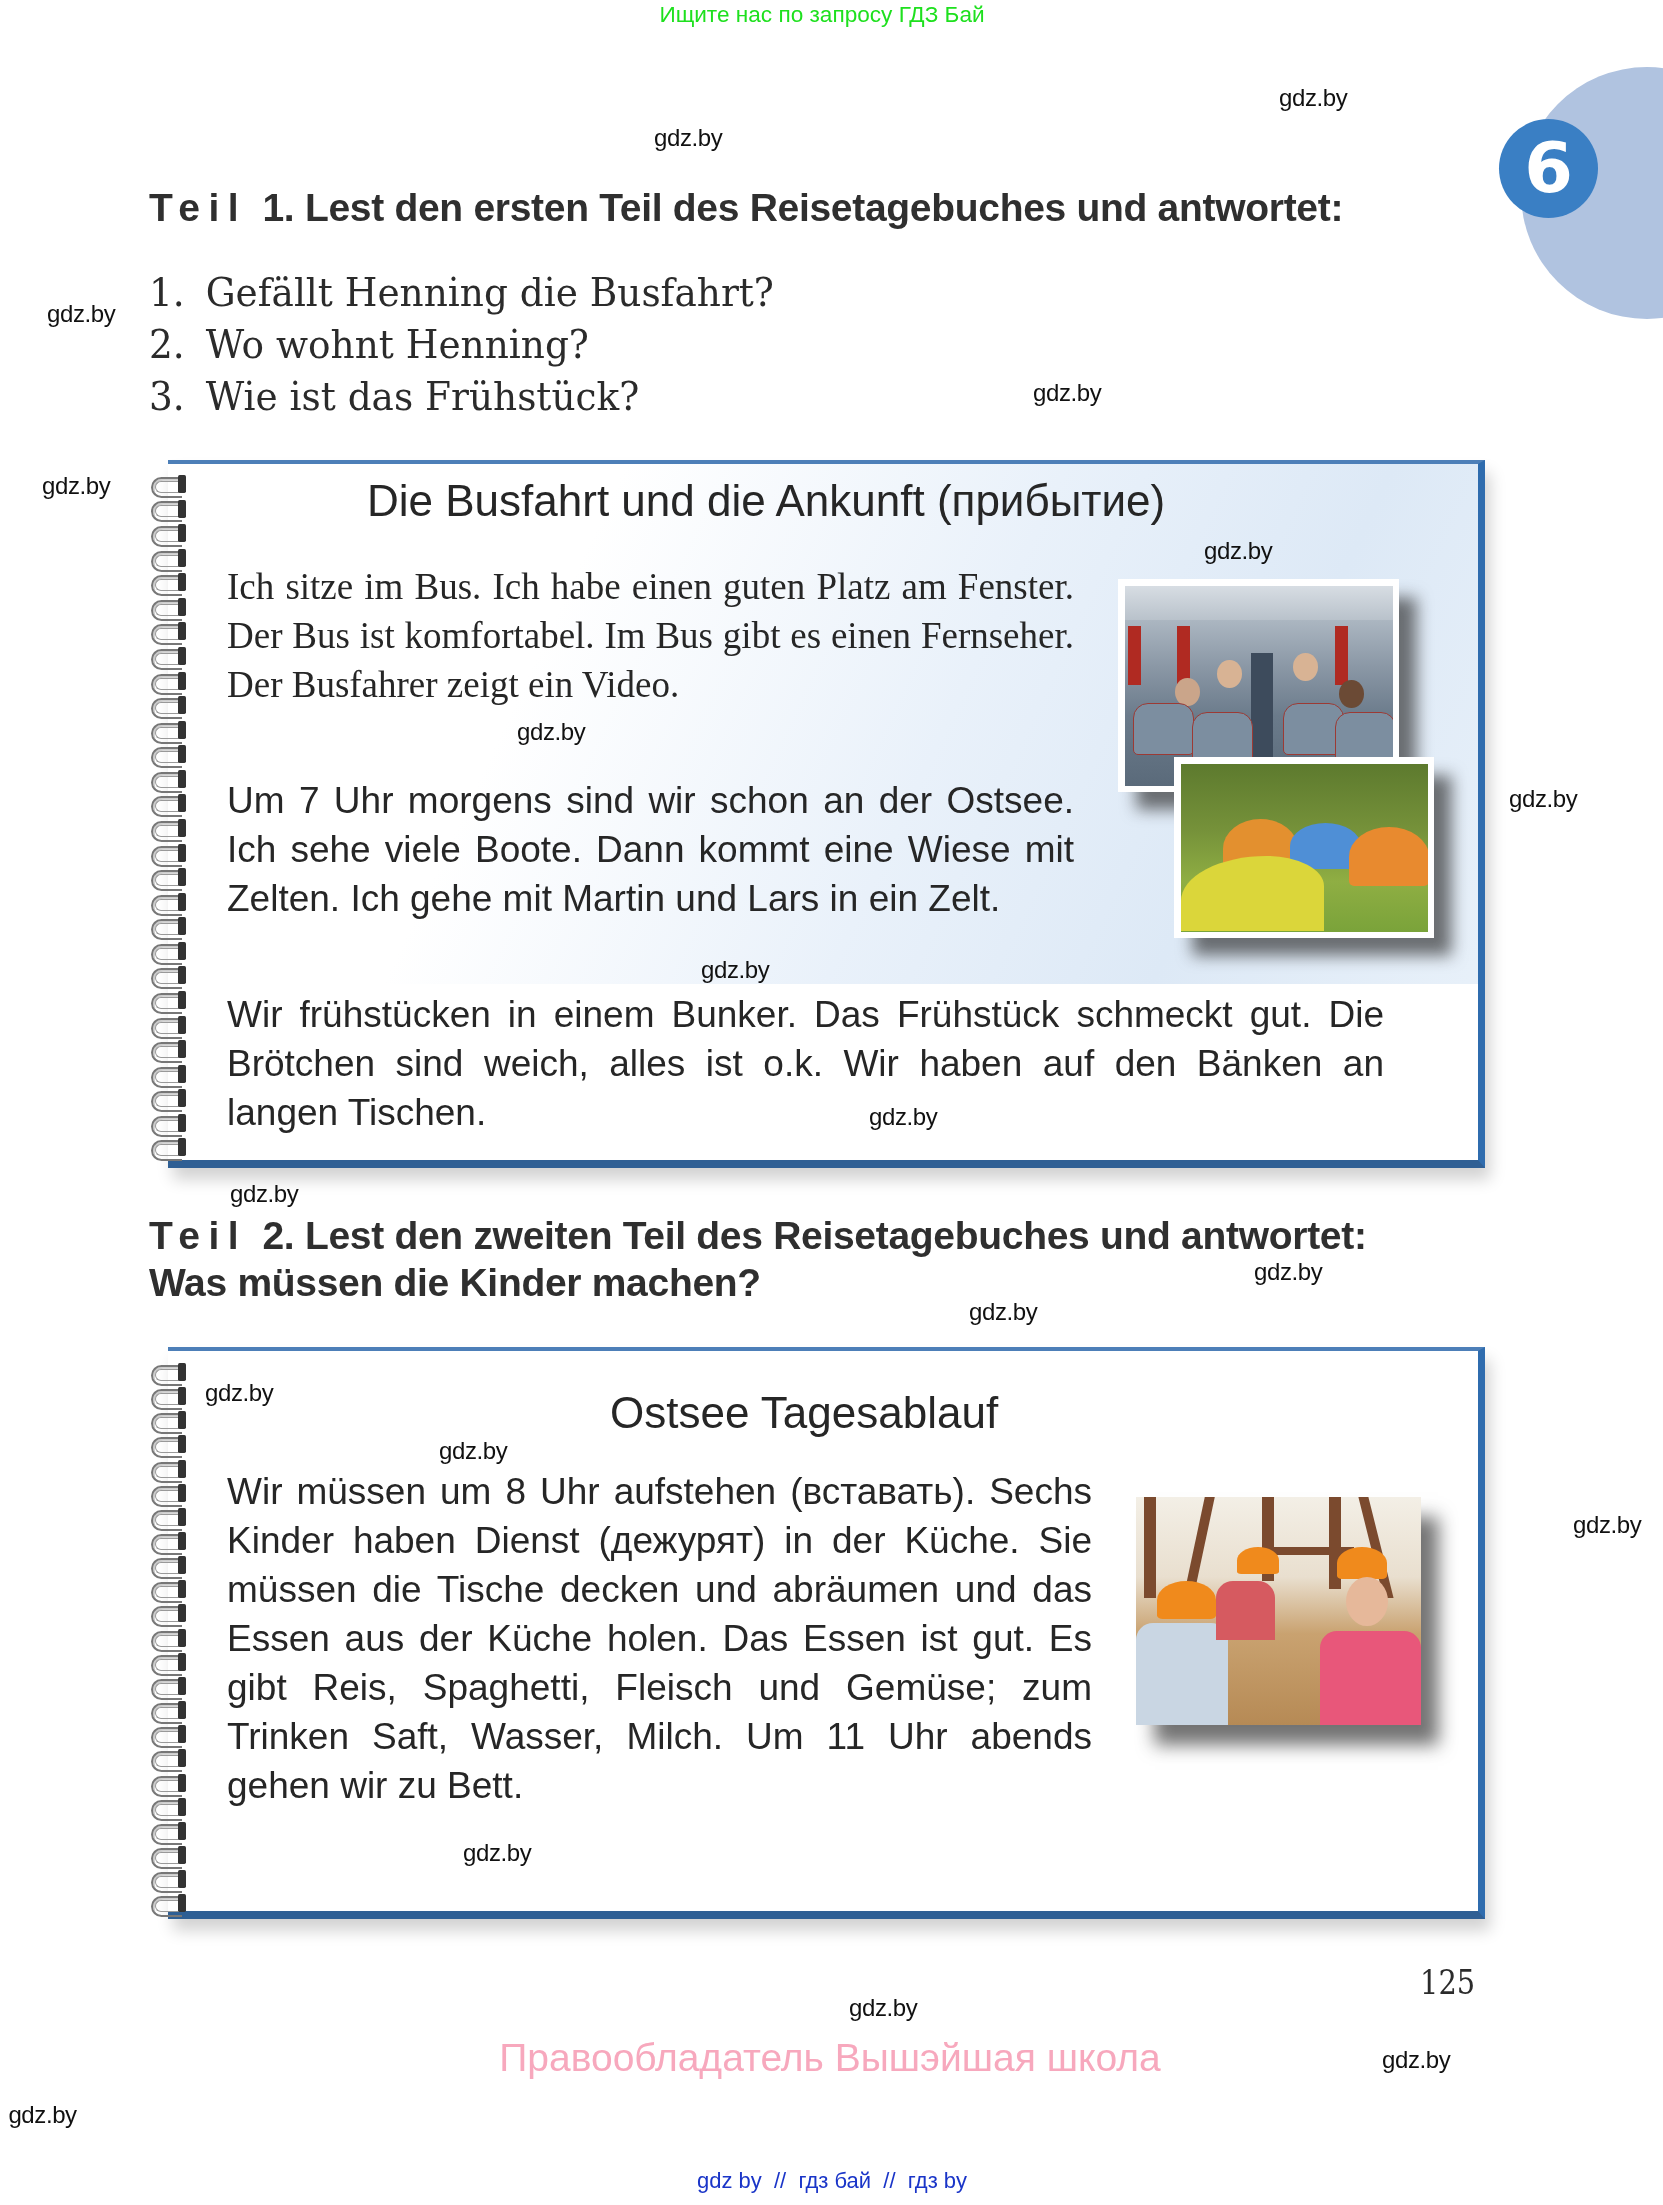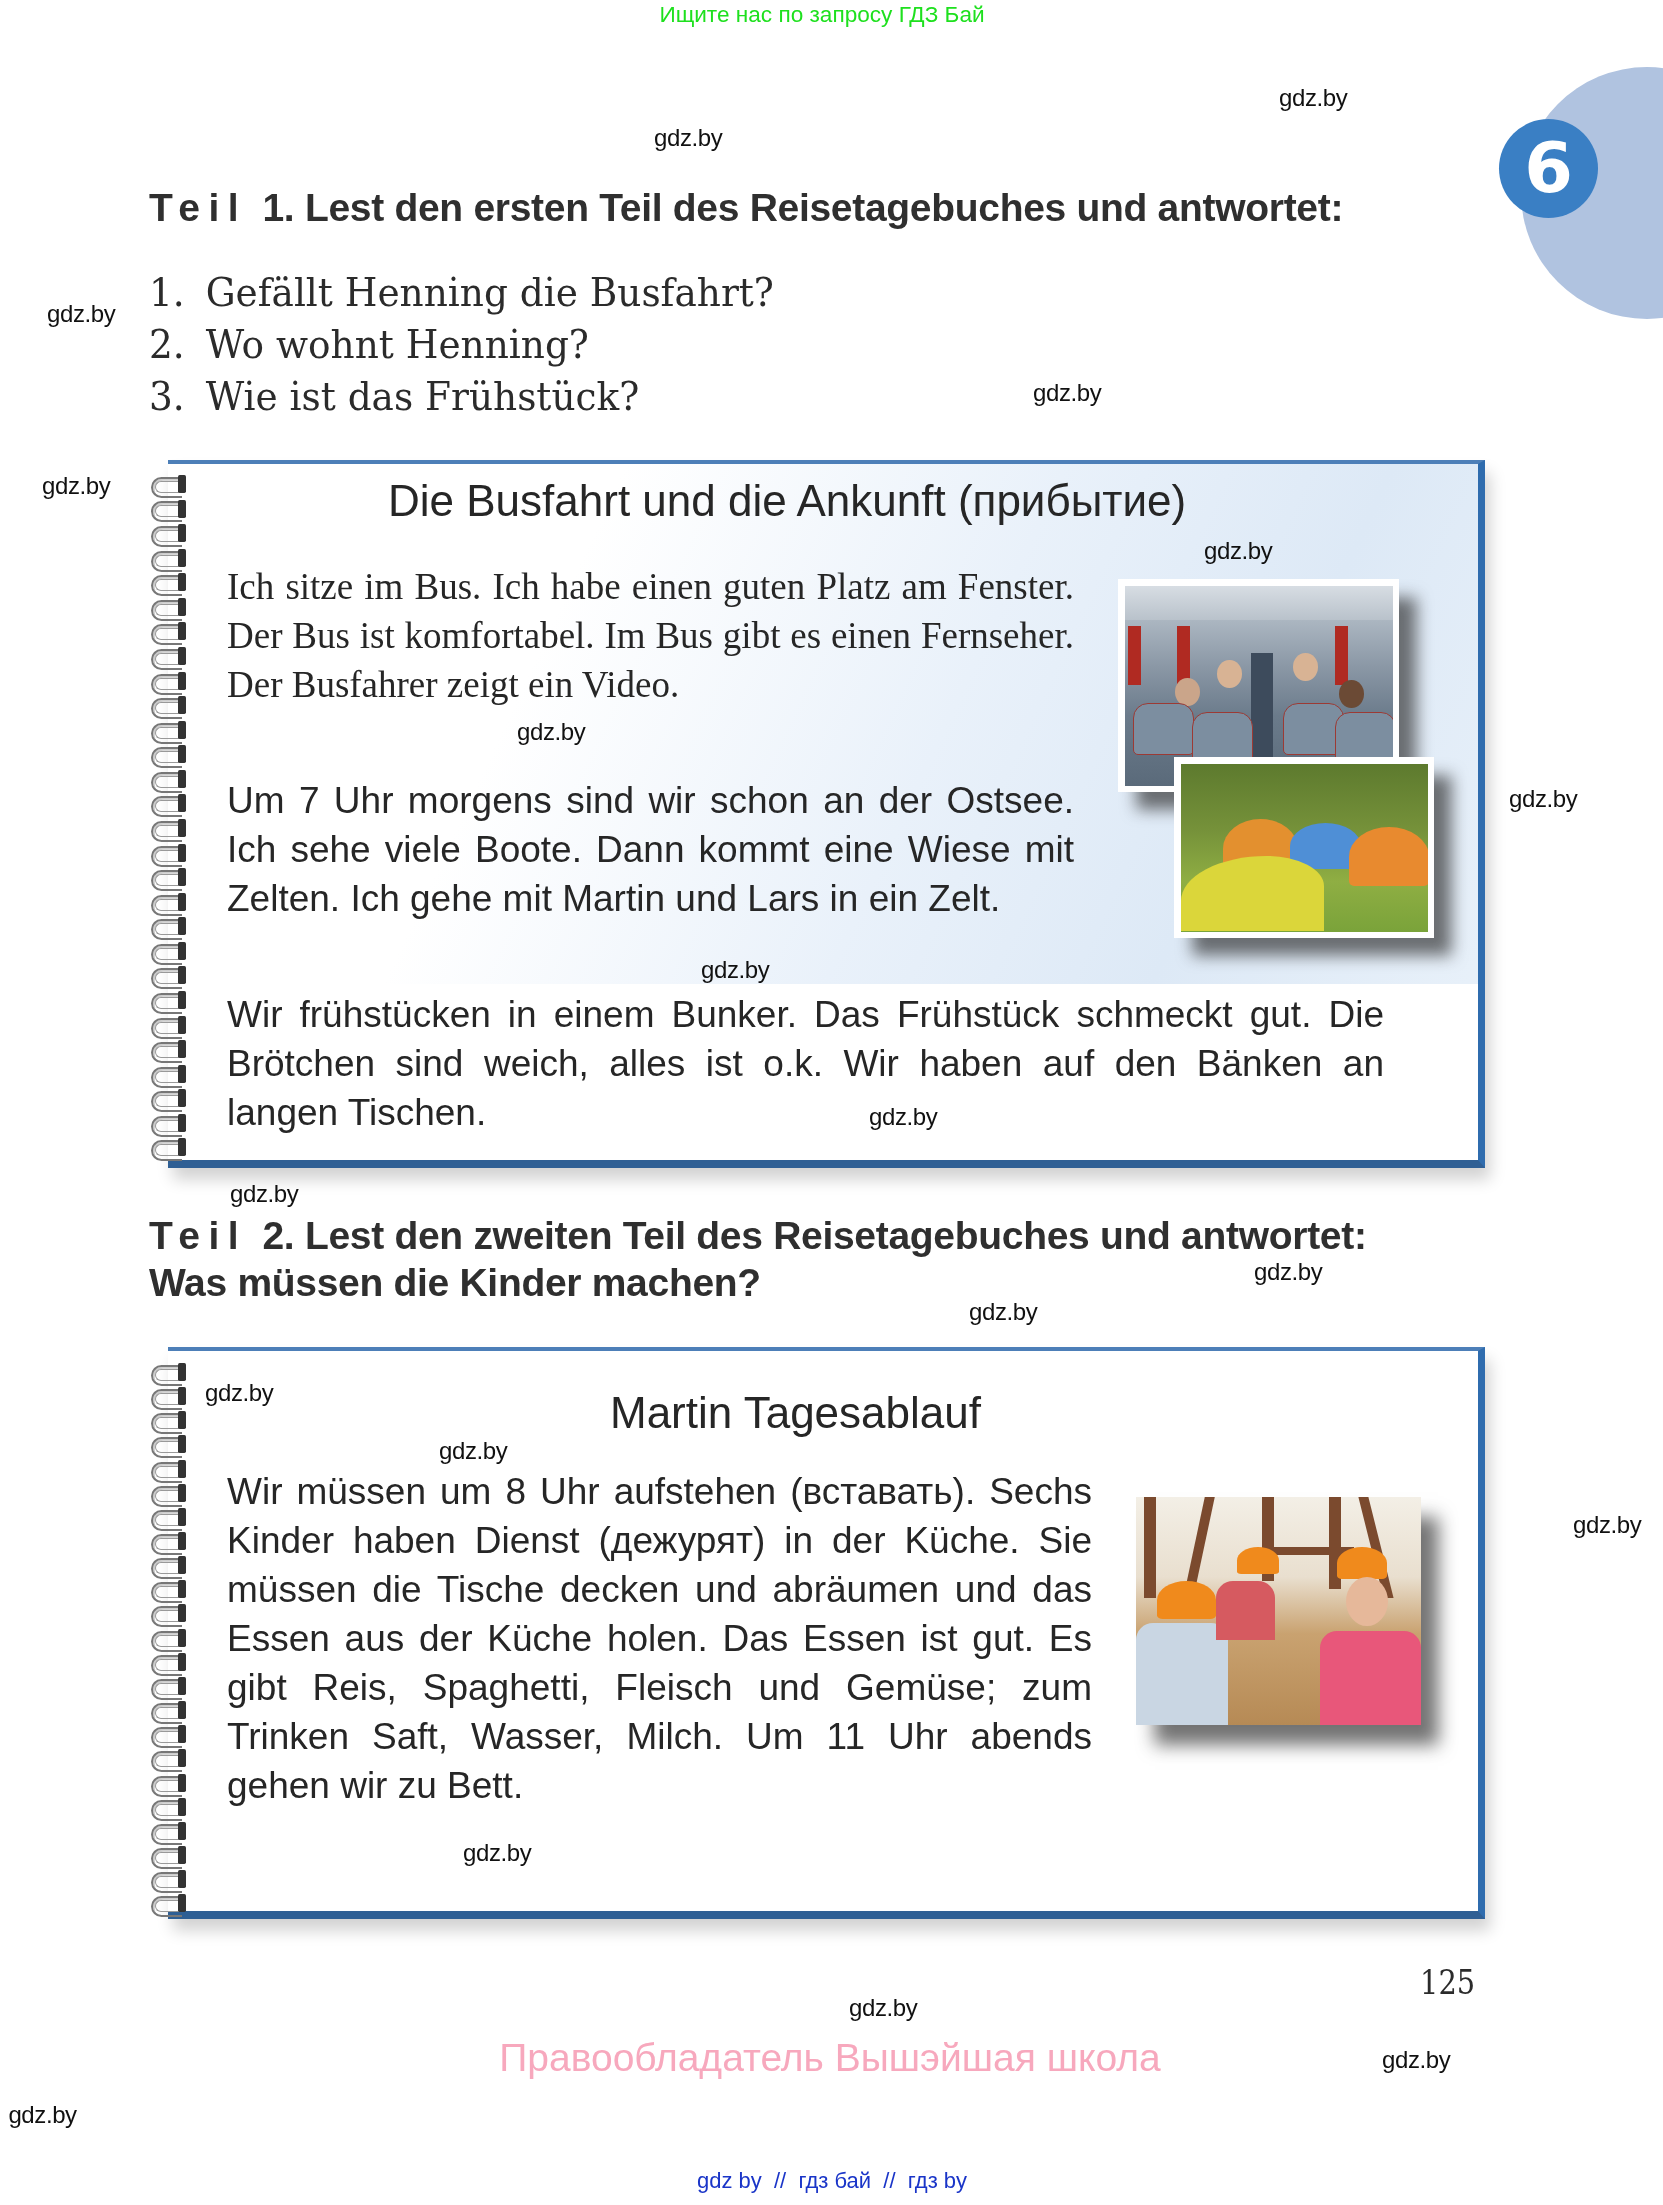--- a/index.html
+++ b/index.html
@@ -218,21 +218,21 @@
       <div class="ring2"></div>
       <div class="post"></div>
     </div>
     <div class="coil" style="top: 663px;">
       <div class="ring"></div>
       <div class="ring2"></div>
       <div class="post"></div>
     </div>
   </div>
 
-<div class="nb-title" style="left:388px; top:476px;">Die Busfahrt und die Ankunft (прибытие)</div>
+<div class="nb-title" style="left:367px; top:476px;">Die Busfahrt und die Ankunft (прибытие)</div>
 
 <div class="para" style="top:562px; width:847px;font-family:Liberation Serif, serif;">Ich sitze im Bus. Ich habe einen guten Platz am Fenster. Der Bus ist komfortabel. Im Bus gibt es einen Fernseher. Der Busfahrer zeigt ein Video.</div>
 <div class="para" style="top:776px; width:847px;">Um 7 Uhr morgens sind wir schon an der Ostsee. Ich sehe viele Boote. Dann kommt eine Wiese mit Zelten. Ich gehe mit Martin und Lars in ein Zelt.</div>
 <div class="para" style="top:990px; width:1157px;">Wir frühstücken in einem Bunker. Das Frühstück schmeckt gut. Die Brötchen sind weich, alles ist o.k. Wir haben auf den Bänken an langen Tischen.</div>
 
 <div class="photo bus">
   <div class="img">
     <div class="ceil"></div>
     <div class="win" style="left:3.4px;"></div>
     <div class="win" style="left:52px;"></div>
@@ -377,21 +377,21 @@
       <div class="ring2"></div>
       <div class="post"></div>
     </div>
     <div class="coil" style="top: 531px;">
       <div class="ring"></div>
       <div class="ring2"></div>
       <div class="post"></div>
     </div>
   </div>
 
-<div class="nb-title" style="left:610px; top:1388px;">Martin Tagesablauf</div>
+<div class="nb-title" style="left:610px; top:1388px;">Ostsee Tagesablauf</div>
 <div class="para" style="top:1467px; width:865px;">Wir müssen um 8 Uhr aufstehen (вставать). Sechs Kinder haben Dienst (дежурят) in der Küche. Sie müssen die Tische decken und abräumen und das Essen aus der Küche holen. Das Essen ist gut. Es gibt Reis, Spaghetti, Fleisch und Gemüse; zum Trinken Saft, Wasser, Milch. Um 11 Uhr abends gehen wir zu Bett.</div>
 
 <div class="photo dining">
   <div class="img">
     <div class="beam" style="left:8.4px; top:0; width:11.7px; height:101px;"></div>
     <div class="beam" style="left:59px; top:0; width:10px; height:92px; transform:skewX(-12deg);"></div>
     <div class="beam" style="left:126px; top:0; width:11.7px; height:84px;"></div>
     <div class="beam" style="left:193px; top:0; width:11.7px; height:92px;"></div>
     <div class="beam" style="left:235px; top:0; width:10px; height:101px; transform:skewX(14deg);"></div>
     <div class="beam" style="left:126px; top:50px; width:92px; height:8.4px;"></div>

